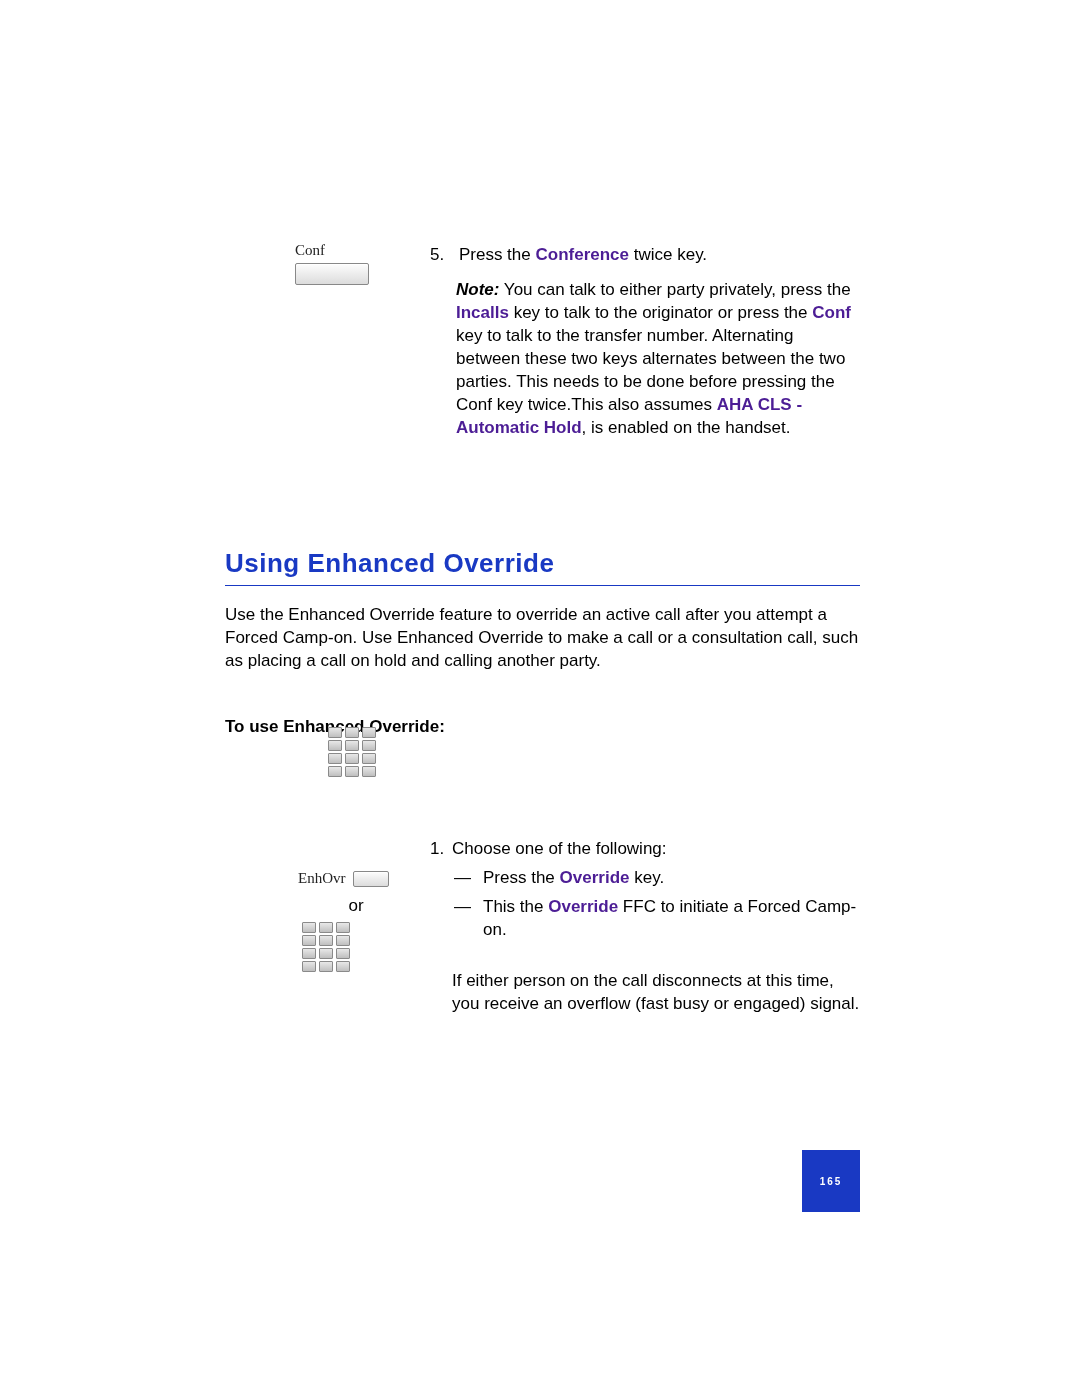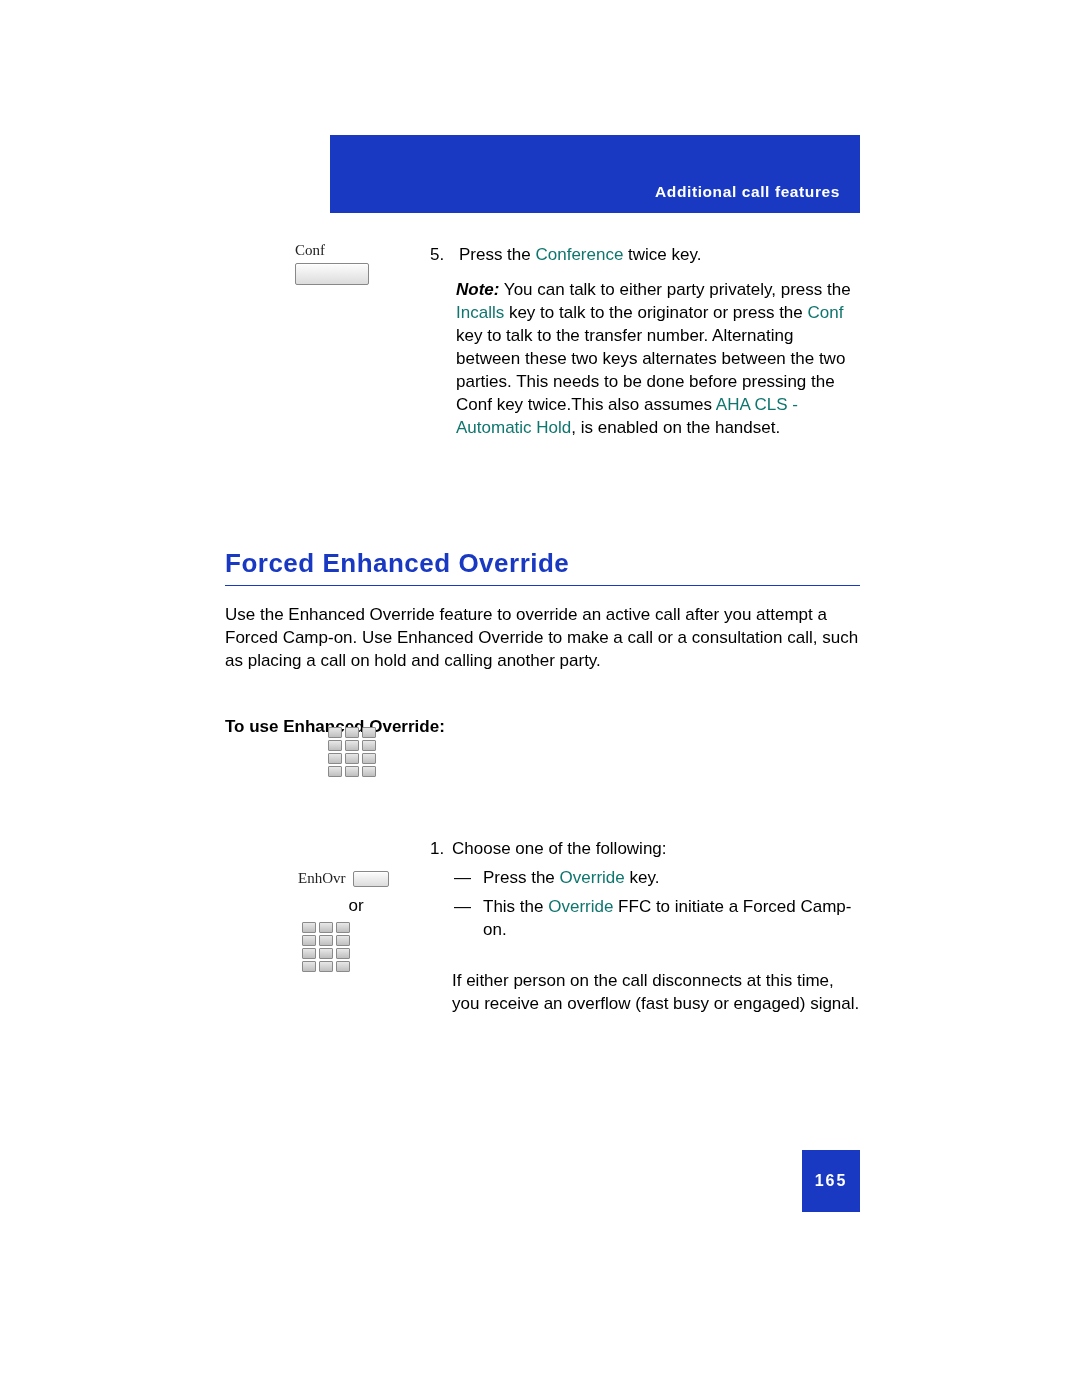--- a/index.html
+++ b/index.html
@@ -63,21 +63,21 @@
     background: linear-gradient(#fdfdfd, #dcdcdc);
     box-shadow: inset 0 1px 0 #fff;
     vertical-align: middle;
     margin-left:3px;
   }
   .right-col {
     position: absolute;
     left: 430px;
     width: 430px;
   }
-  .blue-link { color: #0f766e; font-weight: normal; }
+  .blue-link { color: #4c1d95; font-weight: bold; }
   .bold-i { font-weight: bold; font-style: italic; }
   .section-heading {
     position: absolute;
     left: 225px;
     width: 635px;
     color: #1939c3;
     font-size: 26px;
     font-weight: bold;
     letter-spacing: 0.5px;
     border-bottom: 1px solid #1939c3;
@@ -120,58 +120,55 @@
   }
   .page-number-box {
     position: absolute;
     left: 802px;
     top: 1150px;
     width: 58px;
     height: 62px;
     background: #1939c3;
     color: #fff;
     font-weight: bold;
-    font-size: 16px;
+    font-size: 10px;
     letter-spacing: 2px;
     display:flex;
     align-items:center;
     justify-content:center;
   }
   .or-label{
     font-weight:normal;
     text-align:center;
     margin-top:8px;
     margin-bottom:6px;
   }
 </style>
 </head>
 <body>
 
 <div class="page">
 
-  <div class="header-banner">
-    <div class="header-text">Additional call features</div>
-  </div>
 
   <div class="left-col" style="top:242px;">
     <div class="softkey-label">Conf</div>
     <div class="softkey-button"></div>
   </div>
 
   <div class="right-col" style="top:244px; line-height:1.35;">
     <div>
       <span>5.</span>
       <span style="margin-left:10px;">Press the </span><span class="blue-link">Conference</span><span> twice key.</span>
     </div>
     <div style="margin-top:12px; margin-left:26px;">
       <span class="bold-i">Note:</span><span> You can talk to either party privately, press the </span><span class="blue-link">Incalls</span><span> key to talk to the originator or press the </span><span class="blue-link">Conf</span><span> key to talk to the transfer number. Alternating between these two keys alternates between the two parties. This needs to be done before pressing the Conf key twice.This also assumes </span><span class="blue-link">AHA CLS - Automatic Hold</span><span>, is enabled on the handset.</span>
     </div>
   </div>
 
-  <div class="section-heading" style="top:548px;">Forced Enhanced Override</div>
+  <div class="section-heading" style="top:548px;">Using Enhanced Override</div>
 
   <div class="body-para" style="top:604px; line-height:1.35;">Use the Enhanced Override feature to override an active call after you attempt a Forced Camp-on. Use Enhanced Override to make a call or a consultation call, such as placing a call on hold and calling another party.</div>
 
   <div class="sub-heading" style="top:693px;margin-top:24px;">To use Enhanced Override:</div>
 
   <div style="position:absolute; left:328px; top:727px;">
     <div class="keypad">
       <div class="keypad-row">
           <div class="keypad-key"></div>
           <div class="keypad-key"></div>

